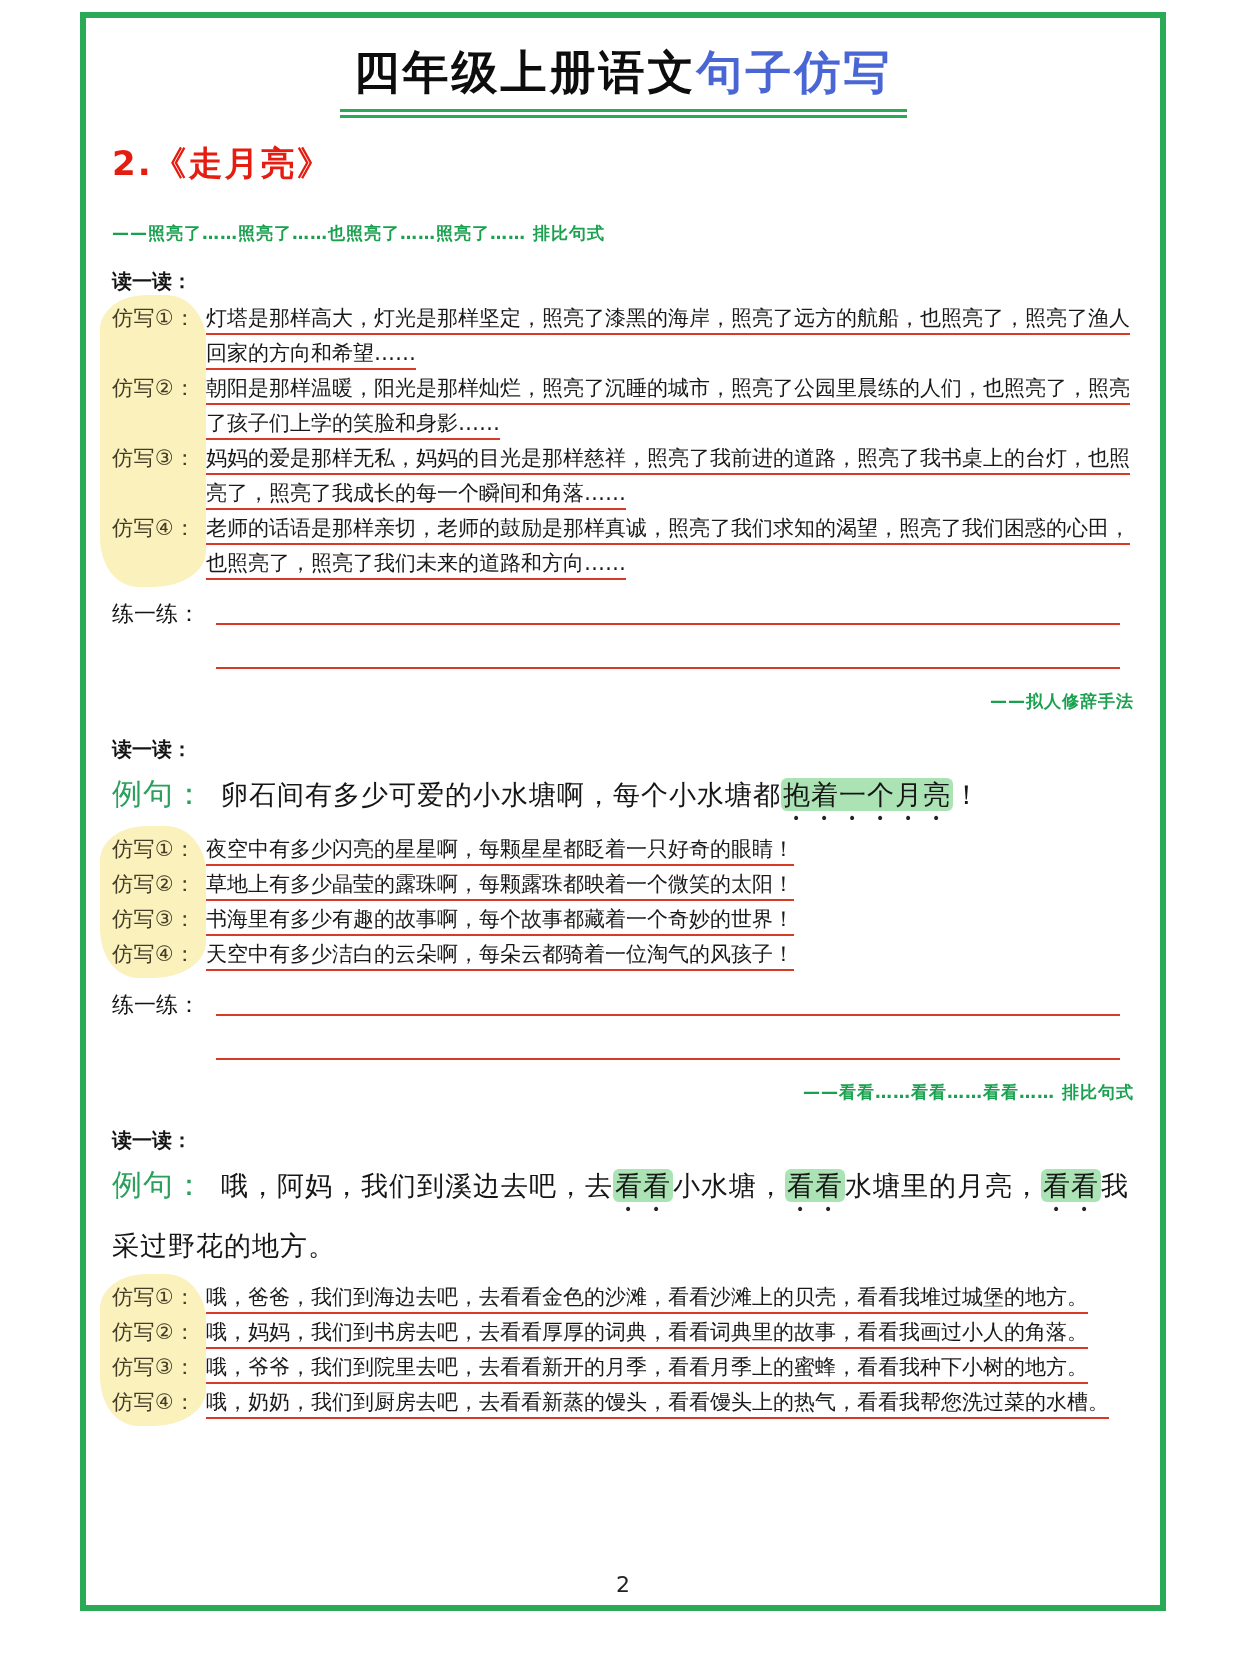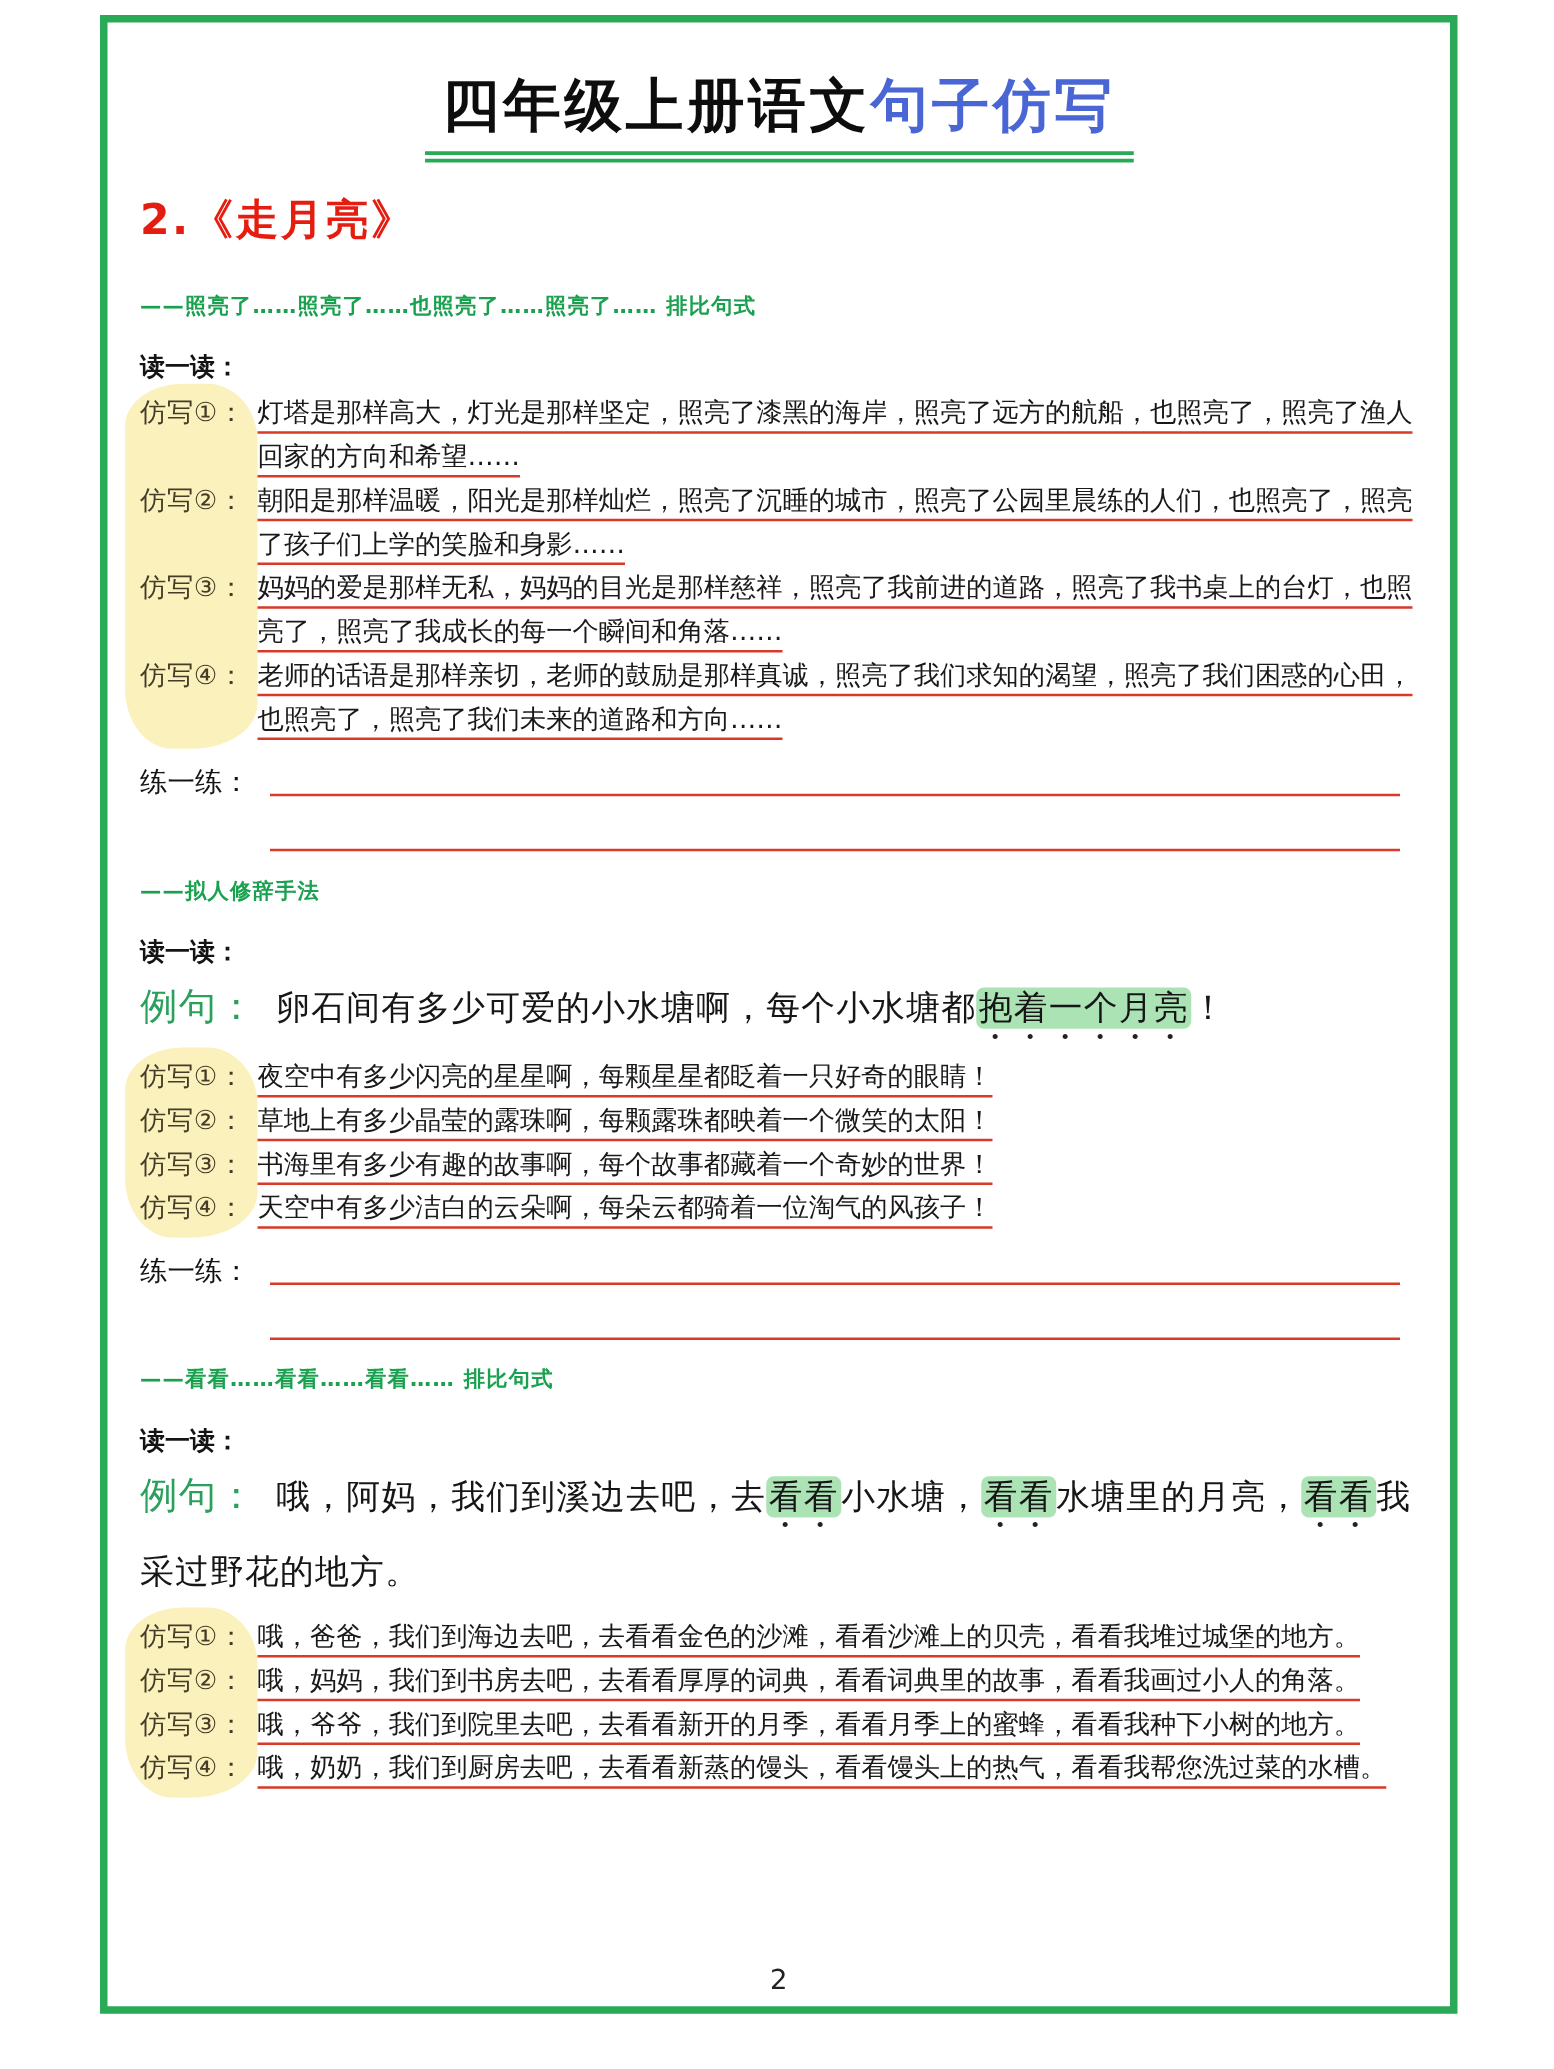--- a/index.html
+++ b/index.html
@@ -22,37 +22,37 @@
   }
   .sheet{
     position:absolute;left:80px;top:12px;width:1086px;height:1599px;
     border:6px solid var(--border-green);
     padding:16px 26px 0 26px;
     overflow:hidden;
   }
   
   .title-row{text-align:center;}
   .title-wrap{
-    display:inline-block;margin-top:22px;padding:0 14px 7px 14px;
+    display:inline-block;margin-top:10px;padding:0 14px 7px 14px;
     border-bottom:9px double var(--border-green);
     font-size:46px;font-weight:700;letter-spacing:3px;line-height:1.25;
     white-space:nowrap;
   }
   .title-black{color:#0d0d0d;}
   .title-blue{color:var(--title-blue);}
   .subtitle{
     margin-top:23px;text-align:left;
     color:var(--subtitle-red);font-size:34px;font-weight:700;letter-spacing:2px;
   }
   
   .section-heading{
     color:var(--heading-green);font-size:17px;font-weight:700;
     margin-top:30px;line-height:32px;letter-spacing:1px;
   }
-  section + section .section-heading{margin-top:16px;}
+  section + section .section-heading{margin-top:16px;text-align:right;}
   .read-label{margin-top:18px;font-size:20px;line-height:28px;color:#141414;font-weight:bold;}
   .example{
     margin-top:2px;font-size:27px;line-height:57px;color:#161616;
     letter-spacing:1px;
   }
   .ex-label{color:var(--label-green);font-size:30px;margin-right:16px;}
   .hl{
     background:var(--hl-green);
     border-radius:6px;padding:1px 2px;
     -webkit-box-decoration-break:clone;box-decoration-break:clone;

